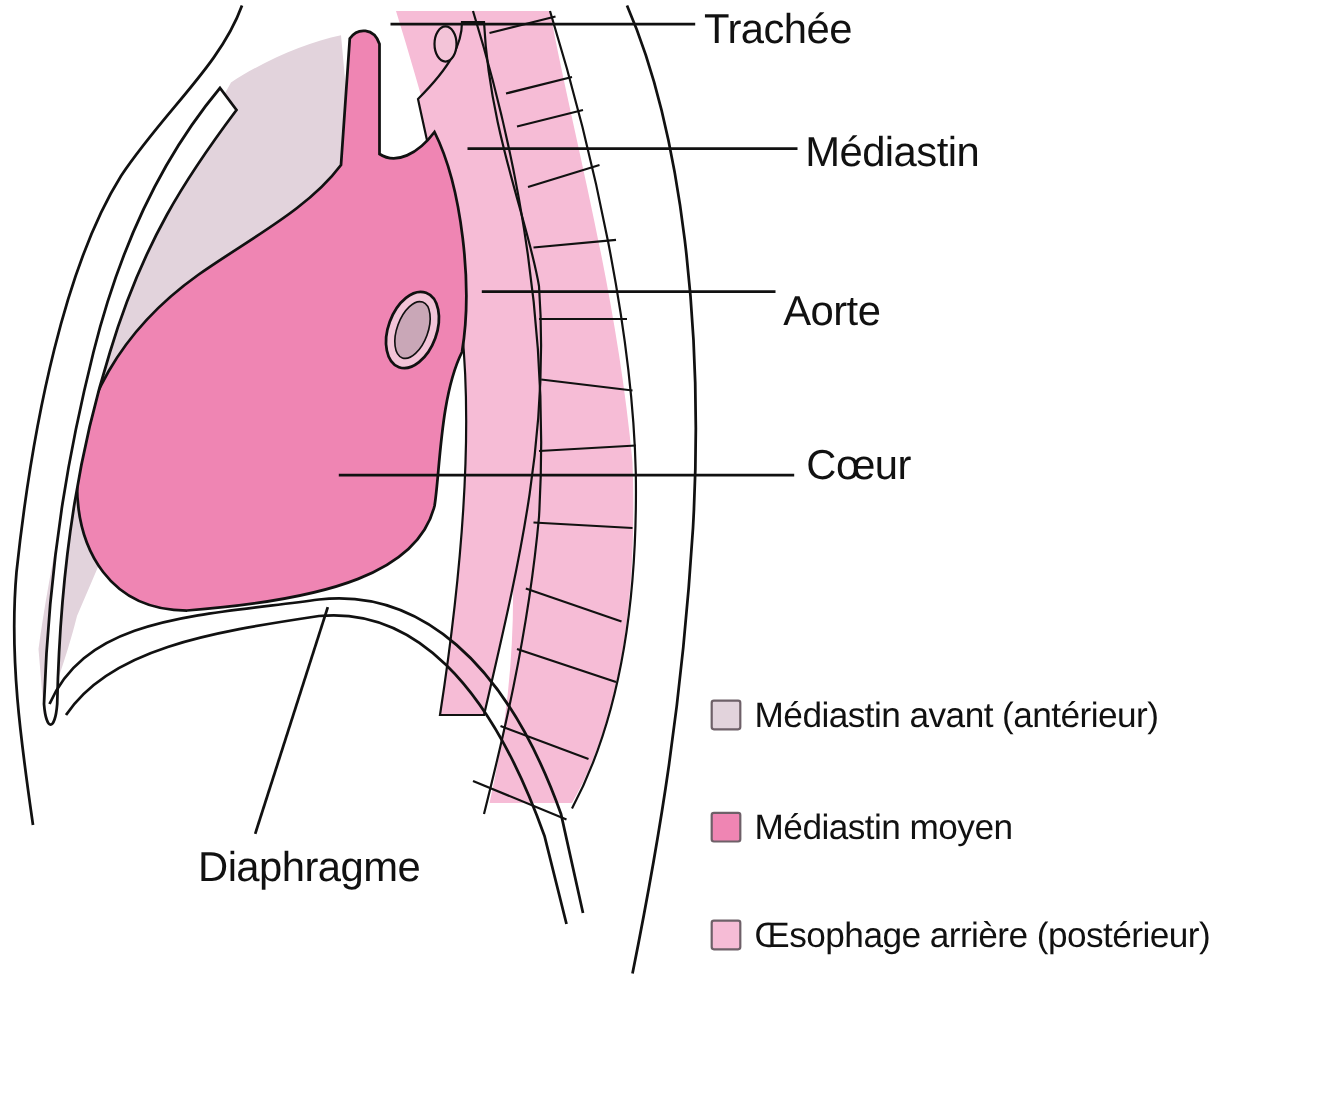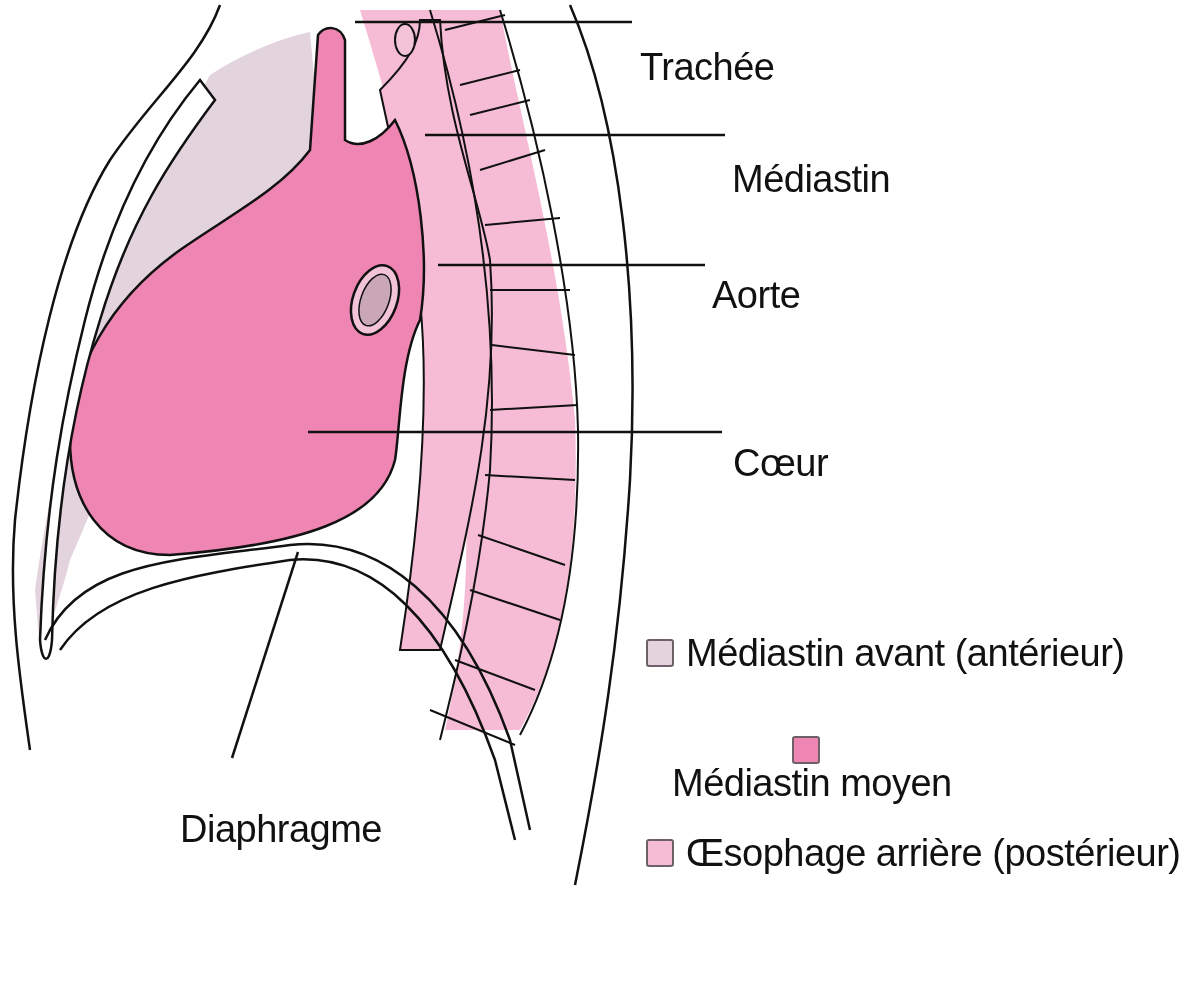--- a/index.html
+++ b/index.html
@@ -1,22 +1,22 @@
 <!DOCTYPE html>
 <html><head>
 <meta charset="utf-8">
 <style>
   html, body { margin:0; padding:0; background:#ffffff; }
   body { width:1200px; height:1006px; position:relative; overflow:hidden;
          font-family:"Liberation Sans", "DejaVu Sans", sans-serif; color:#111; }
   #diagram { position:absolute; left:0; top:0; width:1200px; height:1006px; }
-  .label { position:absolute; font-size:38px; line-height:1; white-space:nowrap; color:#111; letter-spacing:-0.5px;margin-top:40px; }
+  .label { position:absolute; font-size:38px; line-height:1; white-space:nowrap; color:#111; letter-spacing:-0.5px; }
   .legend-item { position:absolute; display:flex; align-items:center; }
   .swatch { width:28px; height:28px; border:2px solid #6e6068; border-radius:3px; box-sizing:border-box; margin-right:12px; }
-  .legend-text { font-size:38px; line-height:1; white-space:nowrap; color:#111; letter-spacing:-0.5px; }
+  .legend-text { font-size:32px; line-height:1; white-space:nowrap; color:#111; letter-spacing:-0.5px; }
 </style>
 </head>
 <body>
 
 <svg id="diagram" viewBox="0 0 1200 1006" xmlns="http://www.w3.org/2000/svg">
 
   <path d="M210,75 C240,55 280,38 310,32 L330,250 C240,290 160,340 130,420 L70,560 C60,600 45,640 40,650 L35,590 C50,480 90,300 140,200 Z" fill="#e2d3dc"></path>
 
   <path d="M360,10 L500,10 C520,120 560,260 575,420 C580,560 560,660 520,730 L445,730 C470,620 475,500 450,380 C430,260 400,140 360,10 Z" fill="#f6bcd6"></path>
 
@@ -58,28 +58,28 @@
     <line x1="355" y1="22" x2="632" y2="22"></line>
     <line x1="425" y1="135" x2="725" y2="135"></line>
     <line x1="438" y1="265" x2="705" y2="265"></line>
     <line x1="308" y1="432" x2="722" y2="432"></line>
     <line x1="298" y1="552" x2="232" y2="758"></line>
   </g>
 </svg>
 
 <div class="label" style="left:640px; top:8px;">Trachée</div>
 <div class="label" style="left:732px; top:120px;">Médiastin</div>
-<div class="label" style="left:712px; top:236px;">Aorte</div>
+<div class="label" style="left:712px; top:264px;">Aorte</div>
 <div class="label" style="left:733px; top:404px;">Cœur</div>
 <div class="label" style="left:180px; top:770px;">Diaphragme</div>
 
 <div class="legend-item" style="left:646px; top:634px;">
   <span class="swatch" style="background:#e2d3dc;"></span>
   <span class="legend-text">Médiastin avant (antérieur)</span>
 </div>
-<div class="legend-item" style="left:672px; top:736px;flex-direction:column;">
+<div class="legend-item" style="left:646px; top:736px;">
   <span class="swatch" style="background:#ef85b3;"></span>
   <span class="legend-text">Médiastin moyen</span>
 </div>
 <div class="legend-item" style="left:646px; top:834px;">
   <span class="swatch" style="background:#f6bcd6;"></span>
   <span class="legend-text">Œsophage arrière (postérieur)</span>
 </div>
 
 </body></html>

